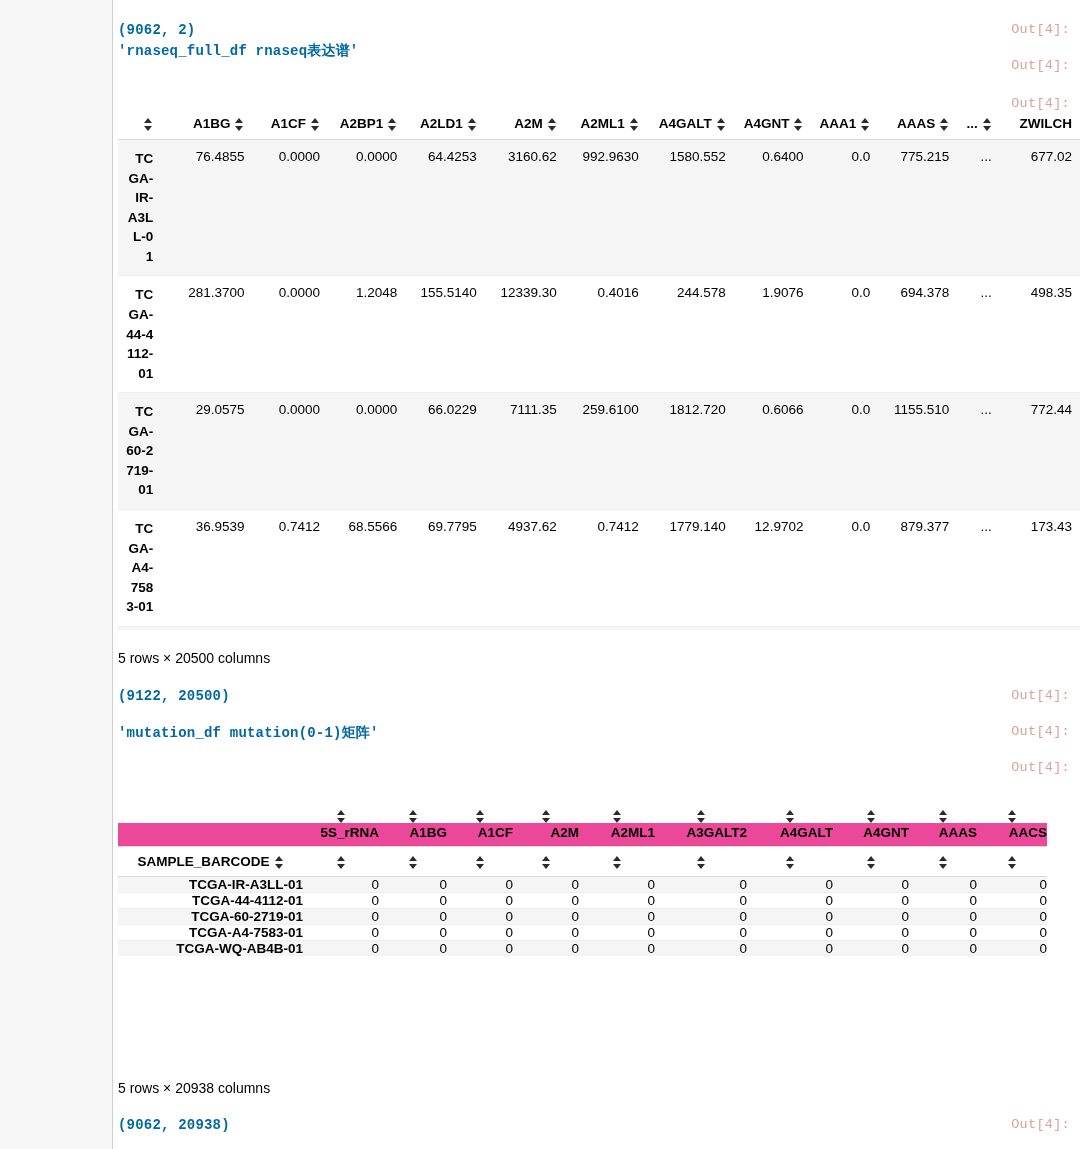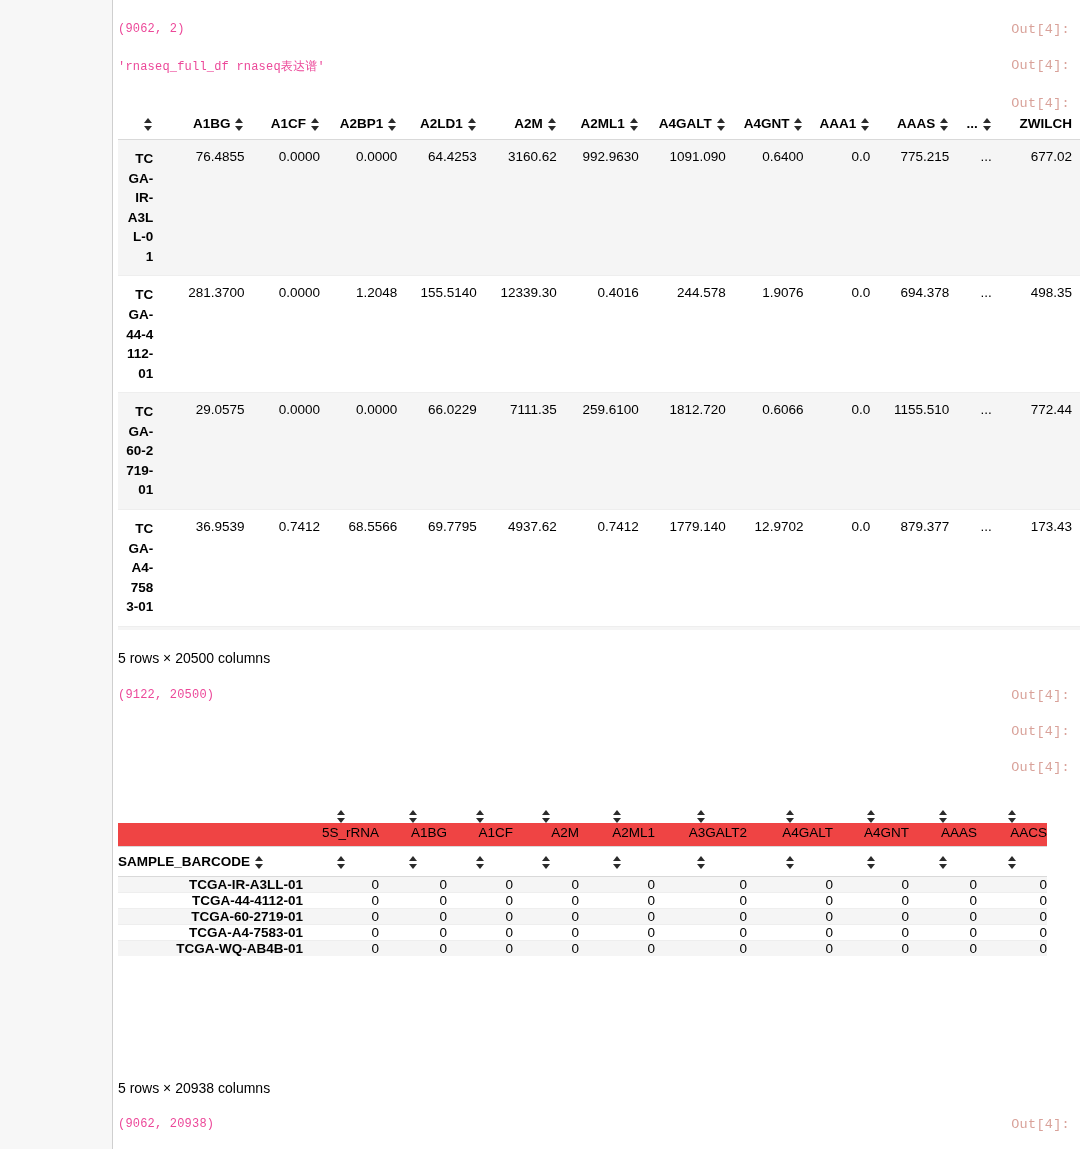--- a/index.html
+++ b/index.html
@@ -49,24 +49,25 @@
     font-size: 13.5px;
     color: #d9a29a;
     letter-spacing: 0.3px;
     white-space: nowrap;
   }
   
   .repr {
     position: absolute;
     left: 4px;
     font-family: "Liberation Mono", monospace;
-    font-size: 12px;
-    color: #ec4899;
+    font-size: 14px;
+    color: #0369a1;
     white-space: pre;
     letter-spacing: 0.2px;
+    font-weight: bold;
   }
   .shape-note {
     position: absolute;
     left: 4px;
     font-family: "Liberation Sans", sans-serif;
     font-size: 14px;
     color: #000000;
     white-space: nowrap;
   }
   
@@ -115,43 +116,43 @@
   .df1 tbody tr.even td, .df1 tbody tr.even th { background: #ffffff; }
 
   
   .df2 th, .df2 td {
     padding: 7px 8px 7px 8px;
     font-size: 13.5px;
     white-space: nowrap;
     text-align: right;
   }
   .df2 thead tr.names th {
-    font-weight: normal;
+    font-weight: bold;
     vertical-align: bottom;
-    background: #ef4444;
+    background: #ec4899;
     padding-top: 2px;
     padding-bottom: 6px;
   }
   .df2 thead tr.arrows th {
     background: #ffffff;
     padding-top: 8px;
     padding-bottom: 0;
     text-align: center;
   }
   .df2 thead tr.idxname th {
     font-weight: bold;
     background: #ffffff;
     border-top: 1px solid #d9d9d9;
     border-bottom: 1px solid #d9d9d9;
     padding-top: 7px;
     padding-bottom: 7px;
     text-align: center;
   }
   .df2 thead tr.idxname th.idxlabel {
-    text-align: left;
+    text-align: center;
   }
   .df2 tbody td, .df2 tbody th {
     border-top: 1px solid #eeeeee;
   }
   .df2 tbody th {
     font-weight: bold;
     text-align: right;
   }
   .df2 tbody tr.odd td, .df2 tbody tr.odd th { background: #f5f5f5; }
   .df2 tbody tr.even td, .df2 tbody tr.even th { background: #ffffff; }
@@ -190,21 +191,21 @@
 
 <div id="notebook">
 
   <div class="gutter"></div>
   <div class="cellarea"></div>
 
   <div class="prompt" style="top:22px;">Out[4]:</div>
   <div class="repr" style="left:118px; top:22px;">(9062, 2)</div>
 
   <div class="prompt" style="top:58px;">Out[4]:</div>
-  <div class="repr" style="left:118px; top:58px;">'rnaseq_full_df rnaseq表达谱'</div>
+  <div class="repr" style="left:118px; top:42px;">'rnaseq_full_df rnaseq表达谱'</div>
 
   <div class="prompt" style="top:96px;">Out[4]:</div>
 
   <div class="df-wrap" style="left:118px; top:110px; width:962px; height:520px;">
     <table class="df df1">
       <colgroup>
         <col style="width:62px">
         <col style="width:96px">
           <col style="width:80px">
           <col style="width:82px">
@@ -239,21 +240,21 @@
       </thead>
       <tbody>
         <tr class="odd">
           <th>TCGA-IR-A3LL-01</th>
           <td>76.4855</td>
           <td>0.0000</td>
           <td>0.0000</td>
           <td>64.4253</td>
           <td>3160.62</td>
           <td>992.9630</td>
-          <td>1091.090</td>
+          <td>1580.552</td>
           <td>0.6400</td>
           <td>0.0</td>
           <td>775.215</td>
           <td>...</td>
           <td>677.02</td>
         </tr>
         <tr class="even">
           <th>TCGA-44-4112-01</th>
           <td>281.3700</td>
           <td>0.0000</td>
@@ -316,20 +317,21 @@
       </tbody>
     </table>
   </div>
 
   <div class="shape-note" style="left:118px; top:650px;">5 rows × 20500 columns</div>
 
   <div class="prompt" style="top:688px;">Out[4]:</div>
   <div class="repr" style="left:118px; top:688px;">(9122, 20500)</div>
 
   <div class="prompt" style="top:724px;">Out[4]:</div>
+  <div class="repr" style="left:118px; top:724px;">'mutation_df mutation(0-1)矩阵'</div>
 
   <div class="prompt" style="top:760px;">Out[4]:</div>
 
   <div class="df-wrap" style="left:118px; top:800px; width:962px; height:260px;">
     <table class="df df2">
       <colgroup>
         <col style="width:185px">
         <col style="width:76px">
           <col style="width:68px">
           <col style="width:66px">

